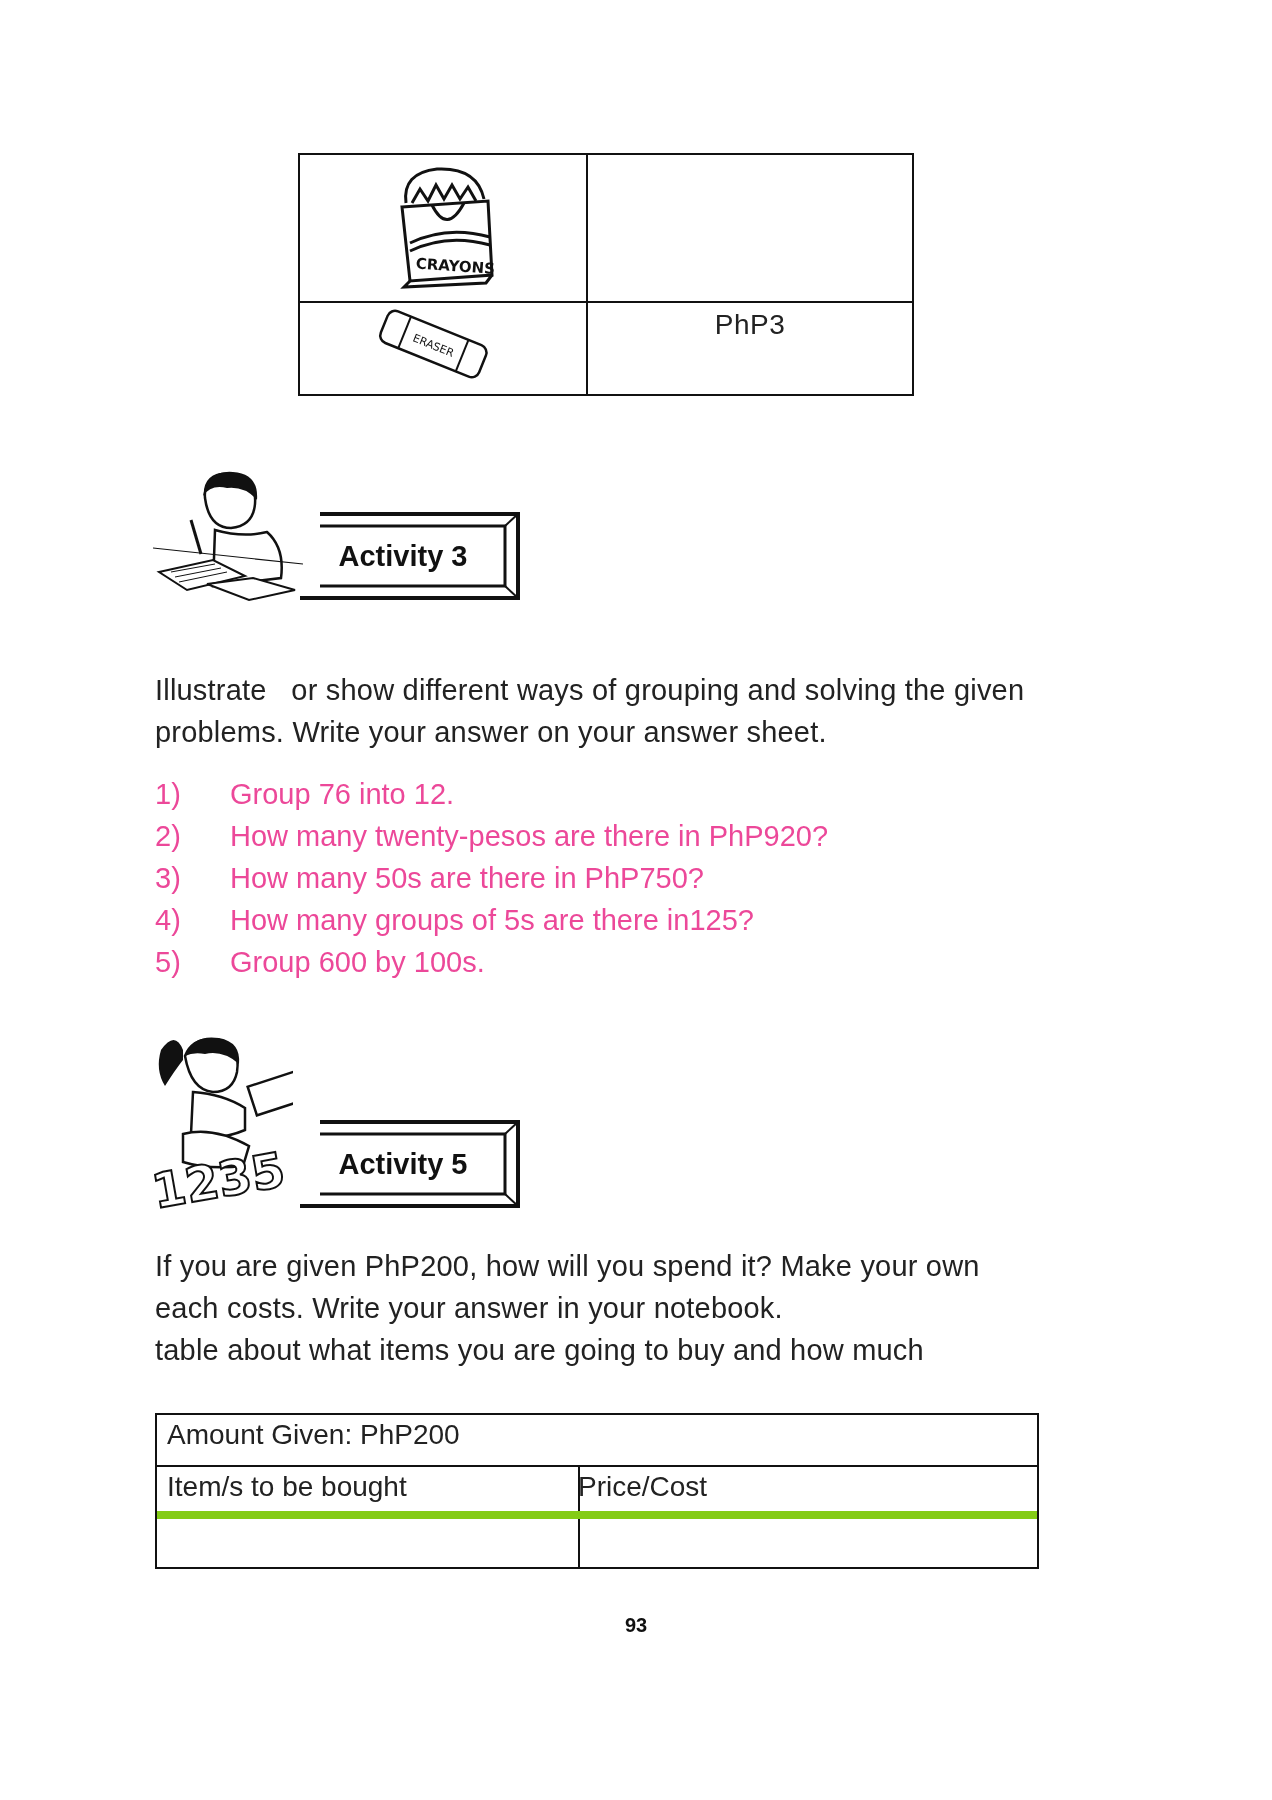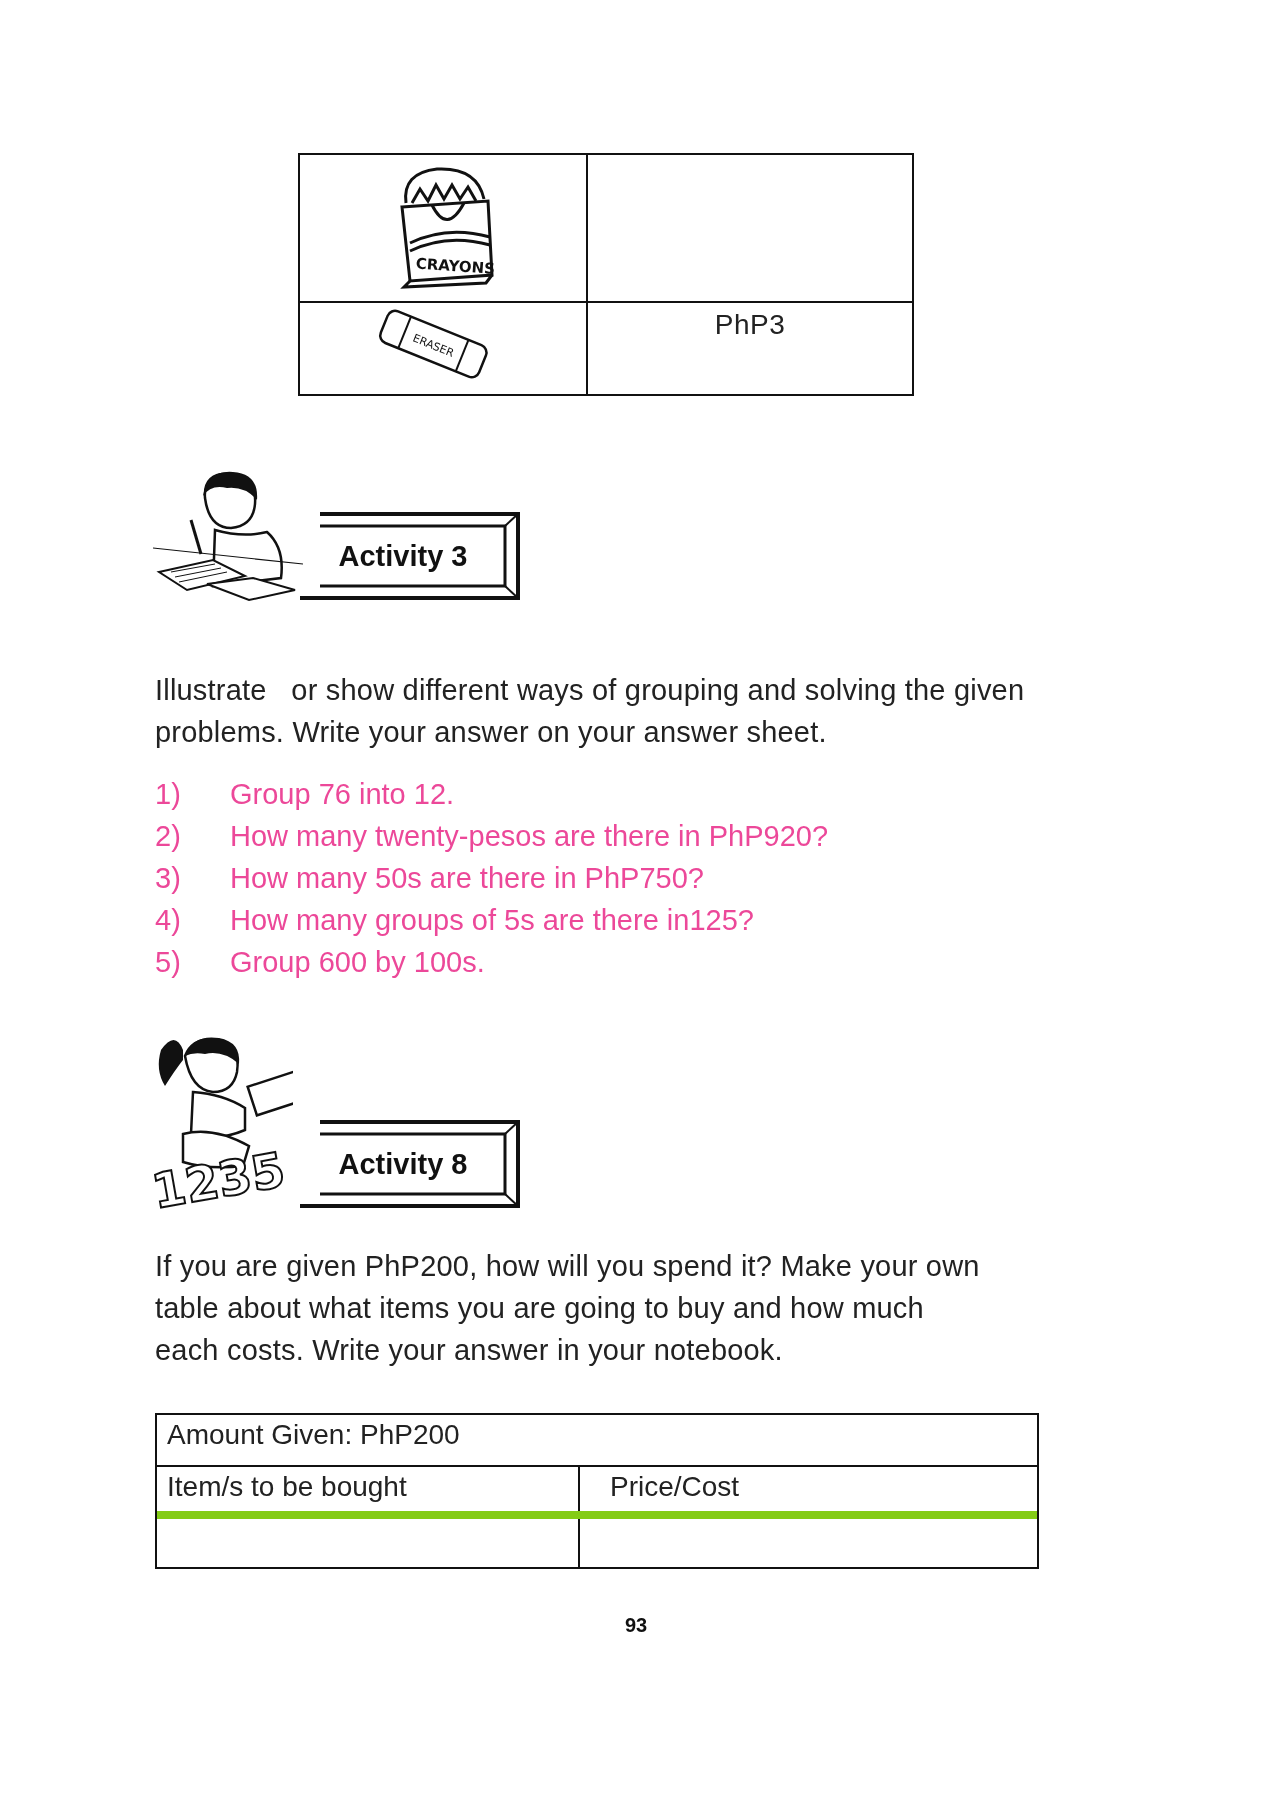--- a/index.html
+++ b/index.html
@@ -30,21 +30,21 @@
   
   .budget-table { left: 155px; top: 1413px; width: 884px; height: 156px;
                   border: 2px solid #111; box-sizing: border-box; }
   .b-row { position: absolute; left: 0; width: 100%; box-sizing: border-box; }
   .b-row.h { top: 0; height: 52px; border-bottom: 2px solid #111; }
   .b-row.c { top: 52px; height: 52px; border-bottom: 8px solid #84cc16; }
   .b-row.e { top: 104px; height: 48px; }
   .b-cell { position: absolute; top: 0; height: 100%; box-sizing: border-box;
             font-size: 28px; padding: 4px 10px; color: #222; }
   .b-left { left: 0; width: 423px; border-right: 2px solid #111; }
-  .b-right { left: 443px; right: 0; }
+  .b-right { left: 411px; right: 0; }
   .page-num { left: 0; width: 1272px; top: 1614px; text-align: center;
               font-size: 20px; font-weight: bold; color: #111; }
 </style>
 </head>
 <body>
 
 <div class="abs price-table">
   <div class="price-row r1">
     <div class="price-img-cell">
       <svg width="110" height="130" viewBox="0 0 110 130" style="position:absolute;left:92px;top:8px;">
@@ -118,27 +118,27 @@
   <path d="M30 104 Q60 96 96 116 L90 136 Q56 140 30 132 Z" fill="#fff" stroke="#111" stroke-width="2.5"></path>
   <text x="0" y="170" font-size="48" font-family="DejaVu Sans, sans-serif" font-weight="bold" fill="#fff" stroke="#111" stroke-width="2" transform="rotate(-10 50 160)">1235</text>
 </svg>
 <div class="abs activity-box" style="left:300px;top:1120px;">
   <svg width="222" height="88" viewBox="0 0 222 88" style="position:absolute;left:0;top:0;">
     <polyline points="20,2 218,2 218,86 0,86" fill="none" stroke="#111" stroke-width="4"></polyline>
     <polyline points="20,14 205,14 205,74 20,74" fill="none" stroke="#111" stroke-width="3"></polyline>
     <line x1="205" y1="14" x2="218" y2="2" stroke="#111" stroke-width="2"></line>
     <line x1="205" y1="74" x2="218" y2="86" stroke="#111" stroke-width="2"></line>
   </svg>
-  <div class="activity-label">Activity 8</div>
+  <div class="activity-label">Activity 5</div>
 </div>
 
 <div class="abs para" style="top:1245px;">
   <div>If you are given PhP200, how will you spend it? Make your own</div>
+  <div>each costs. Write your answer in your notebook.</div>
   <div>table about what items you are going to buy and how much</div>
-  <div>each costs. Write your answer in your notebook.</div>
 </div>
 
 <div class="abs budget-table">
   <div class="b-row h">
     <div class="b-cell" style="left:0;right:0;">Amount Given: PhP200</div>
   </div>
   <div class="b-row c">
     <div class="b-cell b-left">Item/s to be bought</div>
     <div class="b-cell b-right">Price/Cost</div>
   </div>

